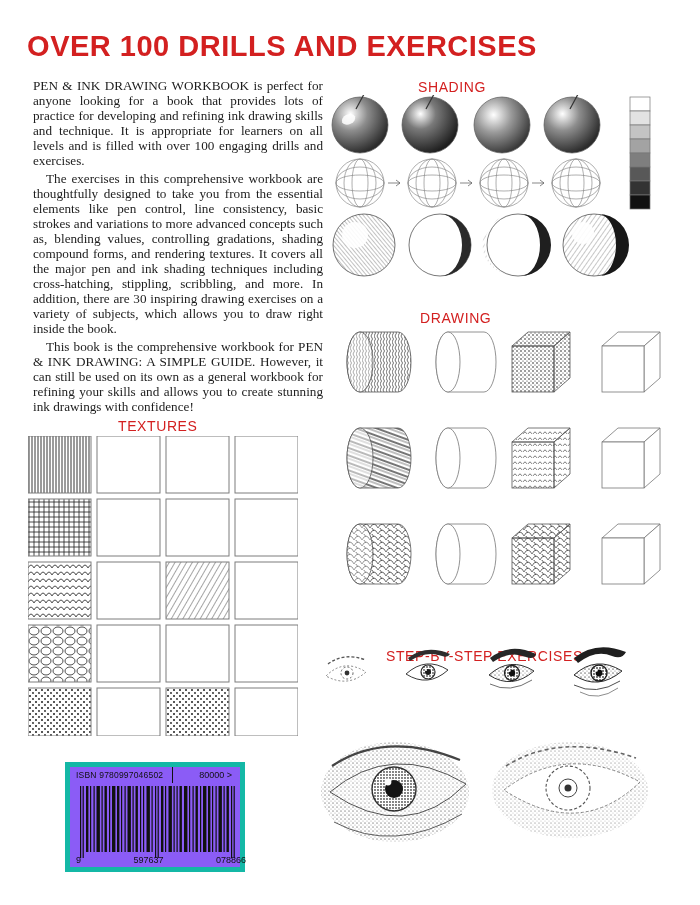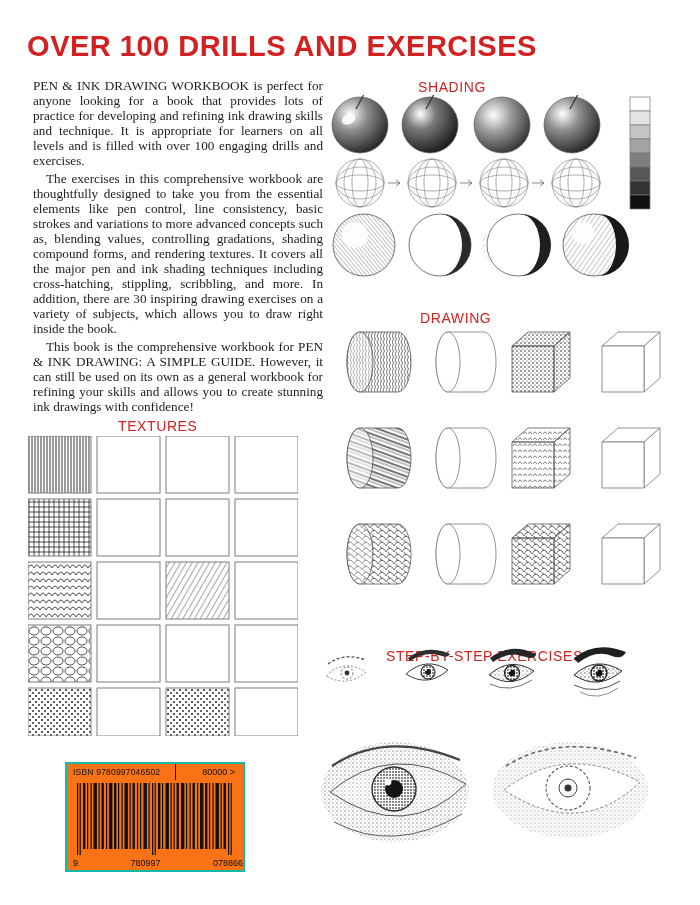--- a/index.html
+++ b/index.html
@@ -55,21 +55,21 @@
 
   
   #textures-area{position:absolute;left:330px;top:326px;width:350px;height:280px;}
 
   
   #steps-area{position:absolute;left:320px;top:640px;width:360px;height:250px;}
 
   
   #barcode{
     position:absolute;left:65px;top:762px;width:180px;height:110px;
-    border:2px solid #14b8a6;background:#f97316;box-sizing:border-box;
+    border:5px solid #14b8a6;background:#8b5cf6;box-sizing:border-box;
   }
   #barcode .isbn{
     position:absolute;left:6px;top:3px;
     font-family:"Liberation Sans", sans-serif;font-size:8.5px;color:#111;
     letter-spacing:0.2px;
   }
   #barcode .price{
     position:absolute;right:8px;top:3px;
     font-family:"Liberation Sans", sans-serif;font-size:9px;color:#111;
   }
@@ -487,18 +487,18 @@
         <rect x="135.5" y="0" width="1.2" height="66"></rect>
           <rect x="138.5" y="0" width="3.4" height="66"></rect>
         <rect x="143.5" y="0" width="1.2" height="66"></rect>
           <rect x="146.5" y="0" width="2.4" height="66"></rect>
         <rect x="151" y="0" width="1.2" height="72"></rect>
           <rect x="153.6" y="0" width="1.2" height="72"></rect>
       </g>
     </svg>
     <div class="digits">
       <span>9</span>
-      <span>780997</span>
+      <span>597637</span>
       <span>078866</span>
     </div>
   </div>
 
 </div>
 
 </body></html>

